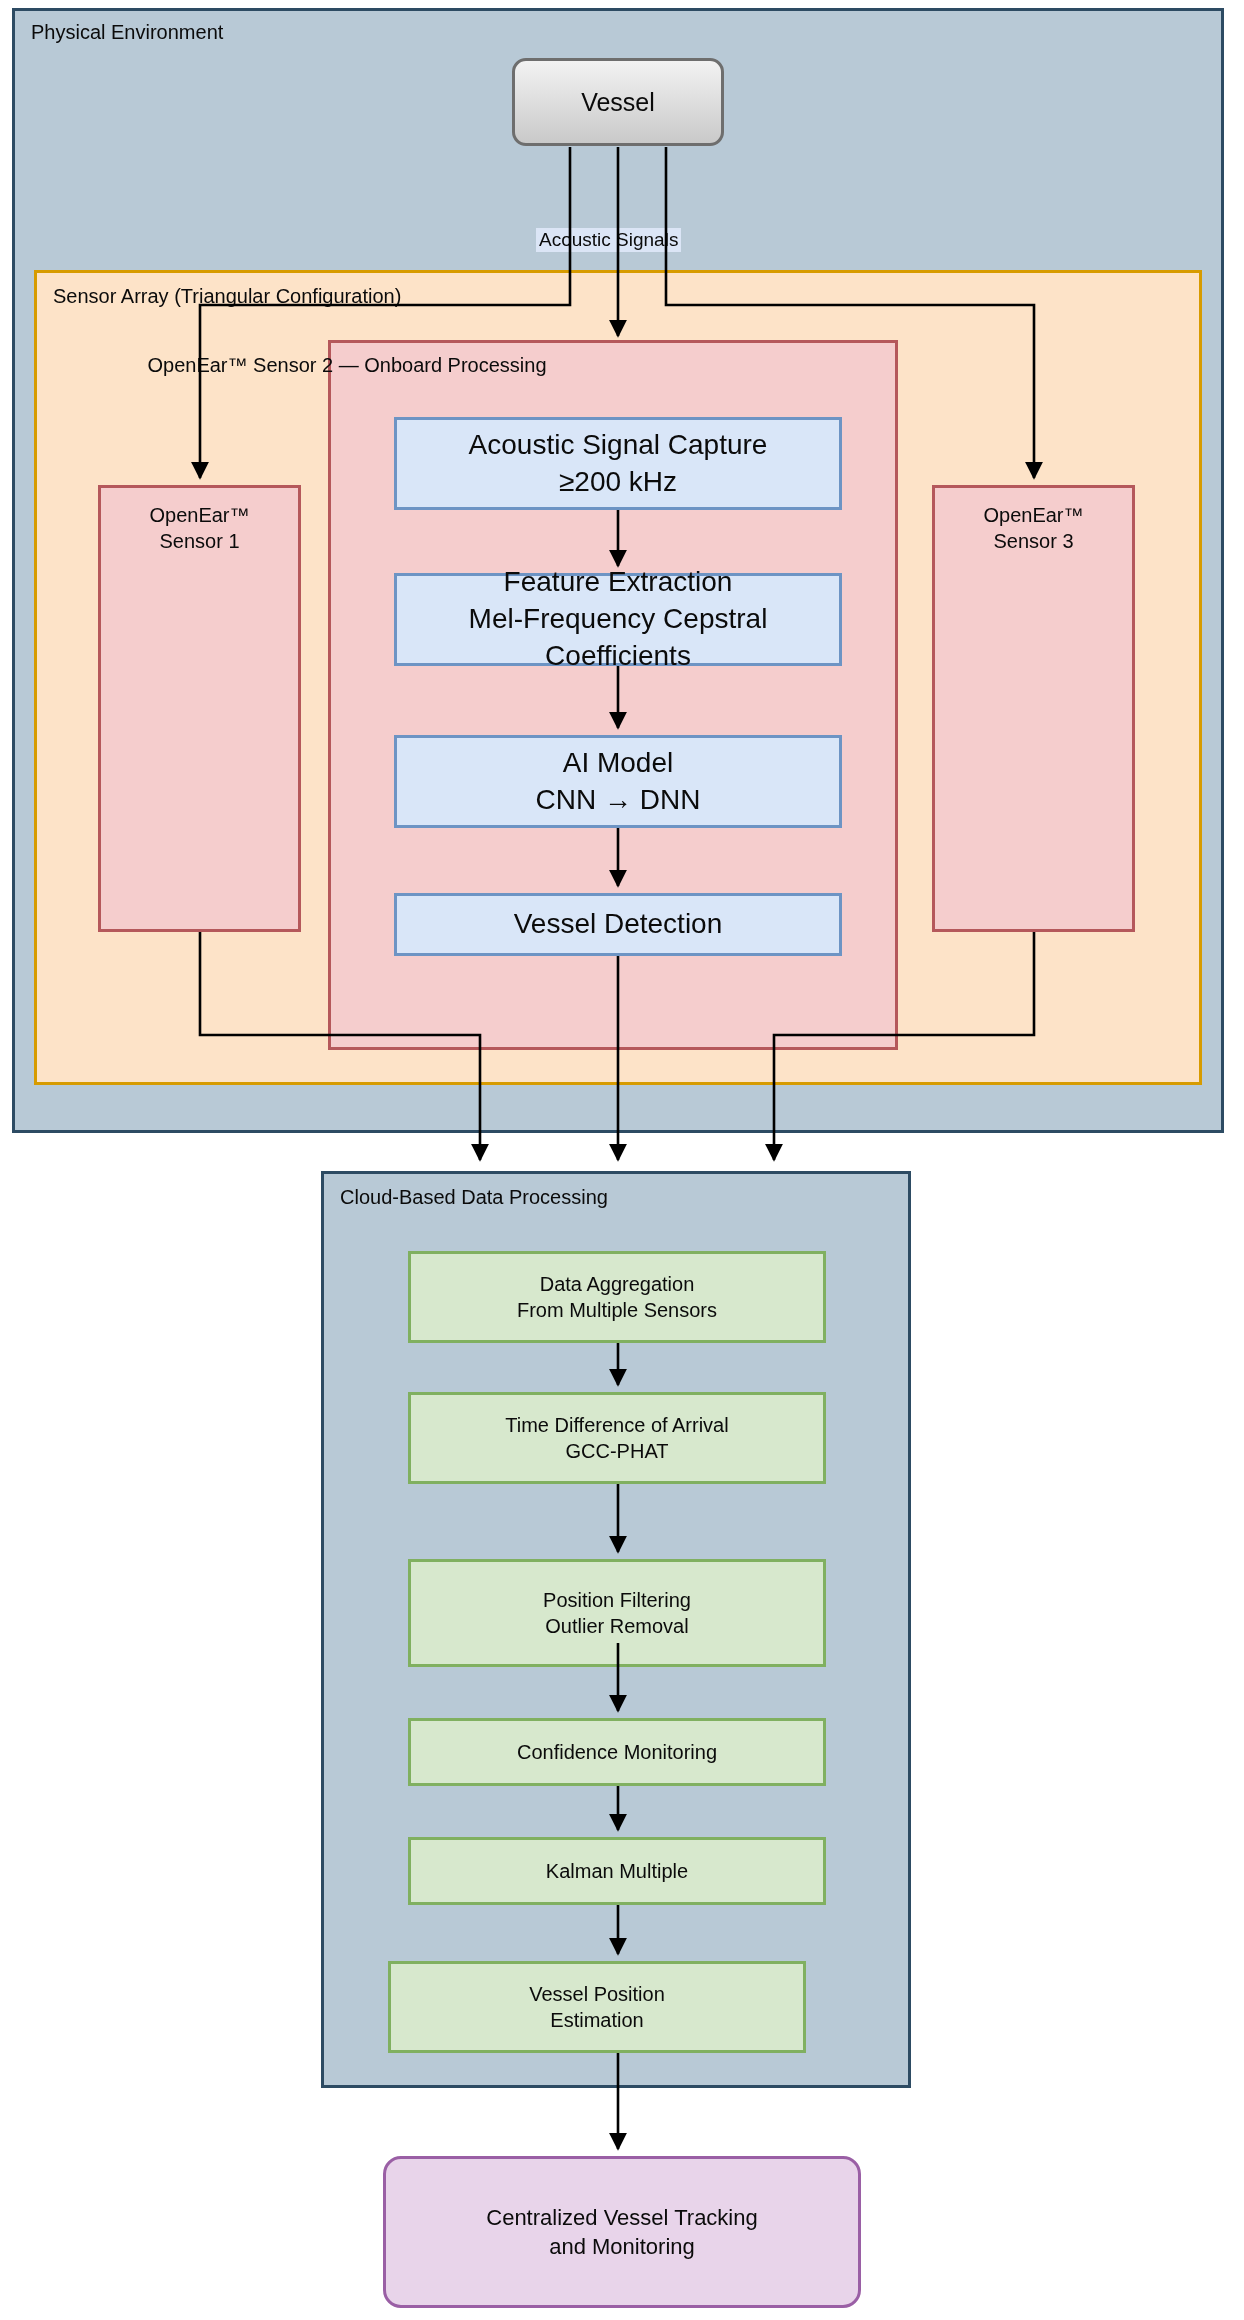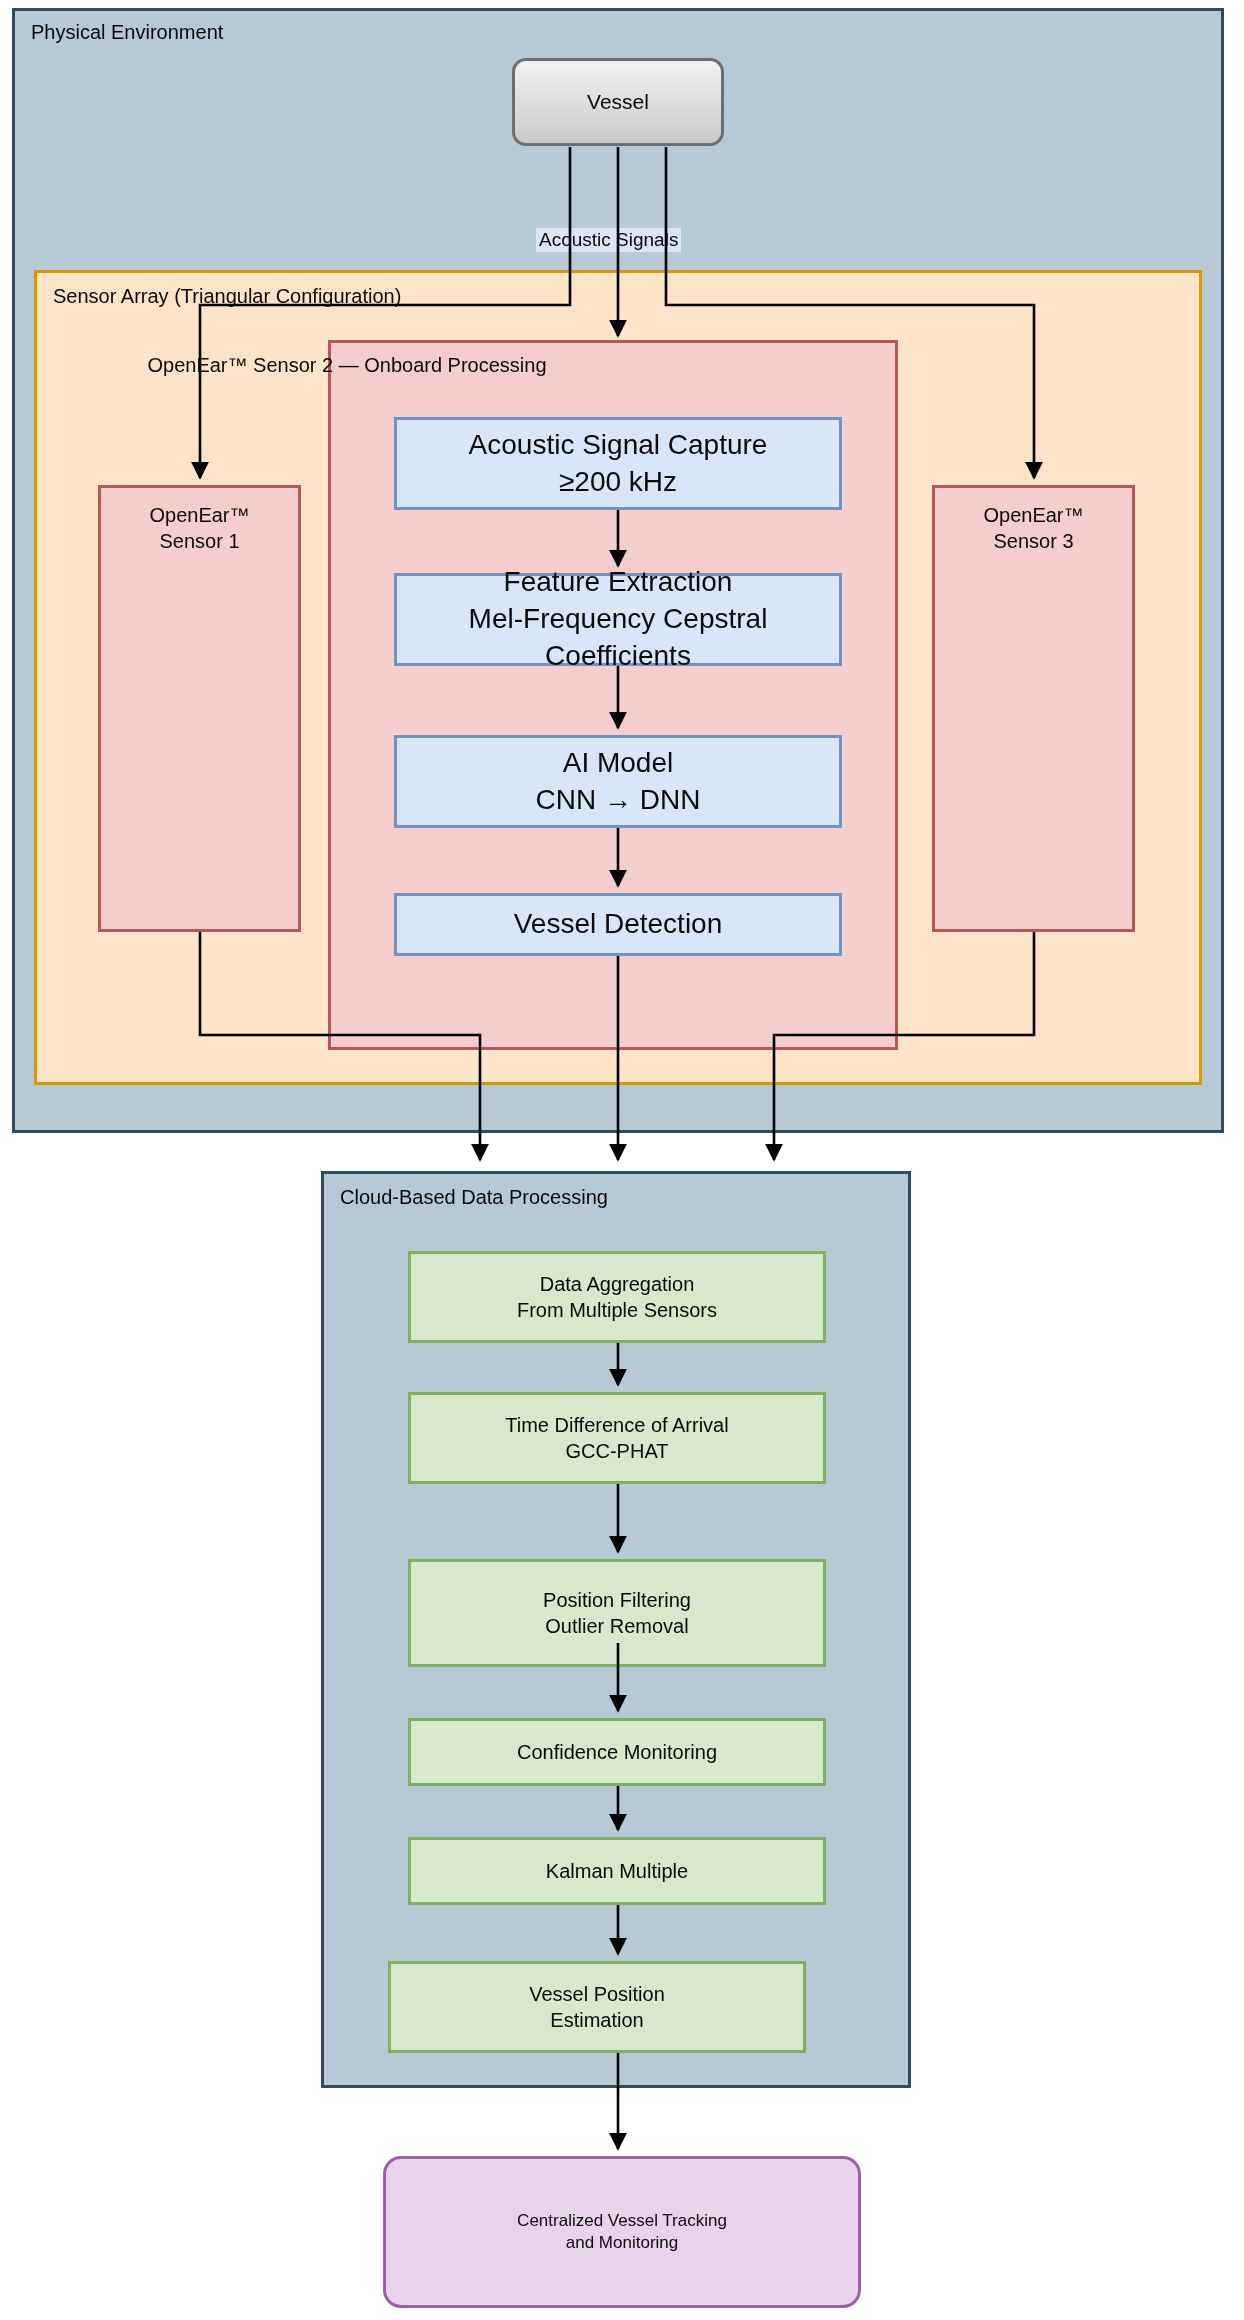--- a/index.html
+++ b/index.html
@@ -68,42 +68,42 @@
   .cluster-cloud {
     background: #b8c9d6;
     border: 3px solid #2d4b63;
   }
 
   
   .node-vessel {
     background: linear-gradient(180deg, #f2f2f2 0%, #e3e3e3 38%, #c9c9c9 100%);
     border: 3px solid #6e6e6e;
     border-radius: 14px;
-    font-size: 21px;
+    font-size: 25px;
   }
   .node-sensor {
     background: #f5cdcd;
     border: 3px solid #b5585b;
     font-size: 20px;
   }
   .node-blue {
     background: #d9e6f8;
     border: 3px solid #6d94c4;
     font-size: 28px;
   }
   .node-green {
     background: #d7e8cd;
     border: 3px solid #80b060;
     font-size: 20px;
   }
   .node-purple {
     background: #e8d4ea;
     border: 3px solid #9a5fa5;
     border-radius: 18px;
-    font-size: 17px;
+    font-size: 22px;
   }
 
   
   .edge-label {
     position: absolute;
     background: #dbe5f6;
     color: #0b0b0b;
     font-size: 19px;
     padding: 1px 3px;
     white-space: nowrap;

